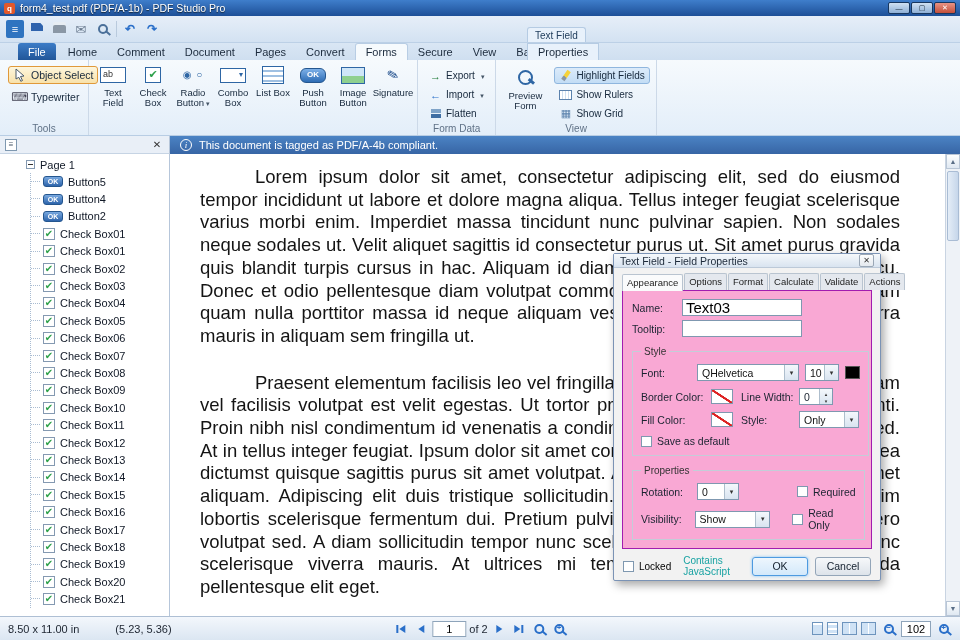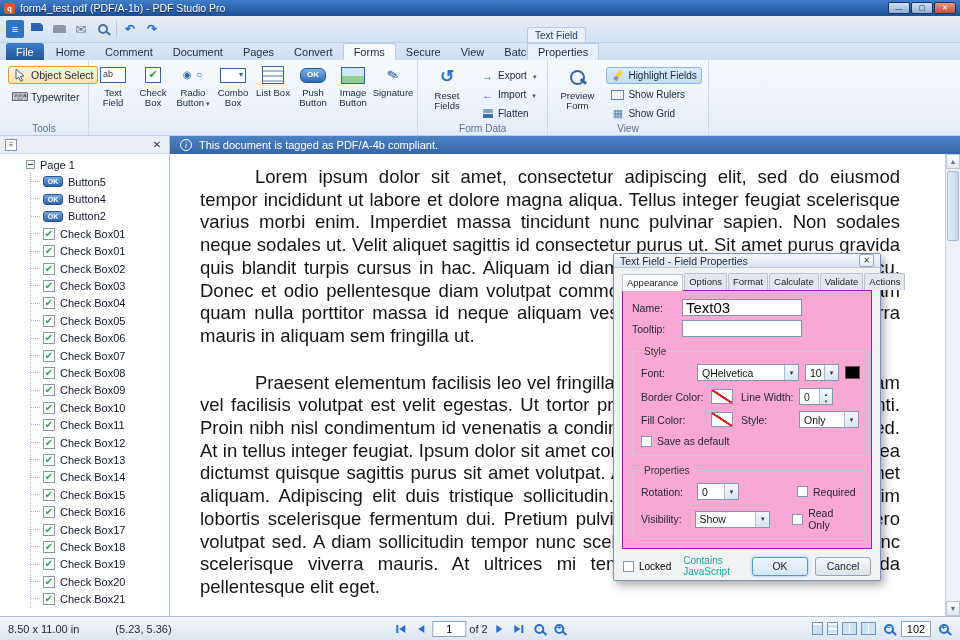--- a/index.html
+++ b/index.html
@@ -27,21 +27,21 @@
   .q.undo { color:#2a6fc9; font-size:12px; font-weight:bold; } .q.undo::before { content:"↶"; }
   .q.redo { color:#2a6fc9; font-size:12px; font-weight:bold; } .q.redo::before { content:"↷"; }
   .qsep { width:1px; height:16px; background:#b9cadd; }
   .mag { width:10px; height:10px; border:2px solid #4a6f99; border-radius:50%; position:relative; display:inline-block; }
   .mag::after { content:""; position:absolute; width:6px; height:2px; background:#4a6f99; right:-5px; bottom:-2px; transform:rotate(40deg); }
   .mag.blue { border-color:#2a6fc9; } .mag.blue::after { background:#2a6fc9; }
   .mag .sign { position:absolute; top:-3px; left:0; right:0; text-align:center; font-size:8px; font-weight:bold; color:#2a6fc9; }
   .ctx-chip { position:absolute; left:527px; bottom:0; height:15px; padding:0 7px; font-size:10px; color:#23405f; background:#e8f1fb; border:1px solid #b5cbe3; border-bottom:none; border-radius:3px 3px 0 0; display:flex; align-items:center; }
 
   
-  .tabrow { position:relative; height:17px; background:linear-gradient(#d9e6f4,#cfdff0); display:flex; padding-left:6px; }
+  .tabrow { position:relative; height:17px; background:linear-gradient(#d9e6f4,#cfdff0); display:flex; padding-left:18px; }
   .tabs-host { display:flex; }
   .rtab { padding:0 10px; font-size:11px; color:#1c2b3d; display:flex; align-items:center; cursor:default; }
   .rtab.file { background:linear-gradient(#3c7cc7,#215699); color:#fff; border-radius:3px 3px 0 0; margin-right:2px; }
   .rtab.active { background:#f6fafd; border:1px solid #b8cde4; border-bottom:none; border-radius:3px 3px 0 0; }
   .rtab.properties { position:absolute; left:527px; top:0; height:17px; background:#e8f1fb; border:1px solid #b5cbe3; border-bottom:none; }
 
   
   .ribbon { height:76px; background:linear-gradient(#f6fafd,#e3eef9); border-bottom:1px solid #b8cde4; display:flex; }
   .rgroup { position:relative; height:100%; border-right:1px solid #ccd9e8; }
   .glabel { position:absolute; bottom:1px; left:0; right:0; text-align:center; font-size:10px; color:#5f7186; }
@@ -301,24 +301,20 @@
 
           <div class="fbtn">
             <span class="fi signature"></span>
             <span class="flabel"><span>Signature</span></span>
           </div>
         </div>
     </div>
 
     <div class="rgroup">
       <div class="fd-inner">
-        <div class="bigbtn">
-          <span class="bigicon reset"></span>
-          <span>Reset Fields</span>
-        </div>
         <div class="smallcol">
 
             <div class="sbtn">
               <span class="si export"></span>
               <span>Export</span>
               <span class="dd"></span>
             </div>
 
             <div class="sbtn">
               <span class="si import"></span>

